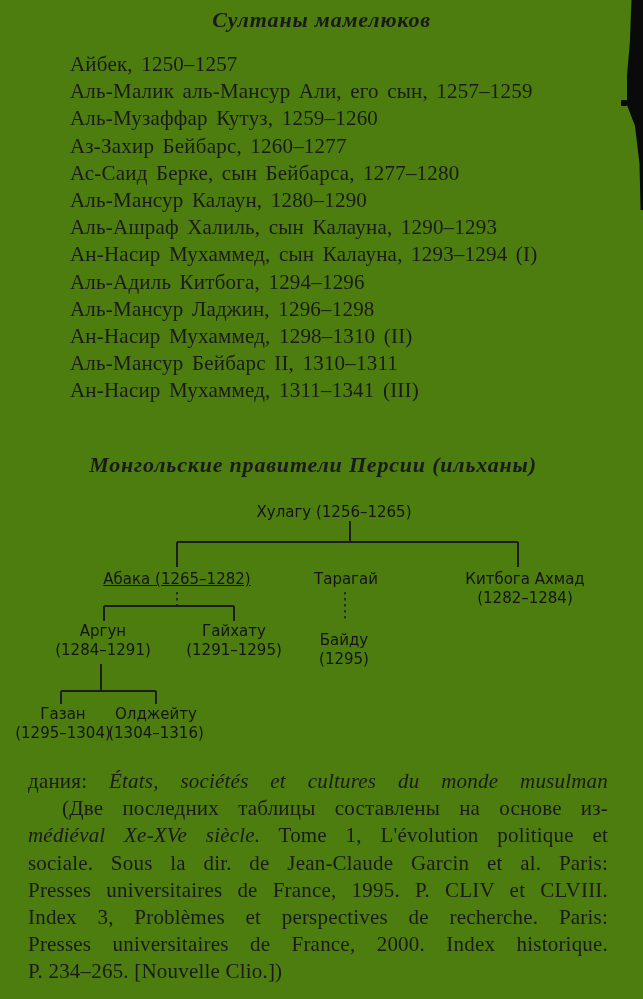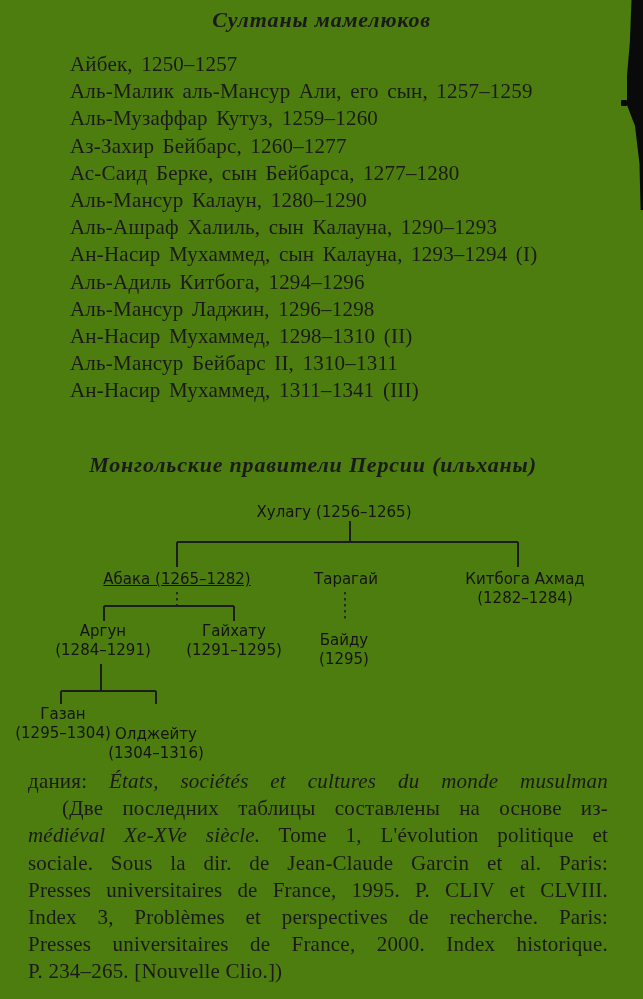--- a/index.html
+++ b/index.html
@@ -49,21 +49,21 @@
     color:#141414;
   }
   #n-hulagu{left:334px;top:8px;}
   #n-abaka{left:177px;top:75px;text-decoration:underline;}
   #n-taragai{left:346px;top:75px;}
   #n-tekuder{left:525px;top:75px;}
   #n-argun{left:103px;top:127px;}
   #n-gaihatu{left:234px;top:127px;}
   #n-baidu{left:344px;top:127px;margin-top:9px;}
   #n-gazan{left:63px;top:210px;}
-  #n-oljeitu{left:156px;top:210px;margin-top:20px;}
+  #n-oljeitu{left:156px;top:210px;}
   .tline{stroke:#1c1c1c;stroke-width:2;}
   .tdash{stroke:#1c1c1c;stroke-width:1.6;stroke-dasharray:2.5 3.5;}
   
   .note{
     position:absolute;
     top:768px;left:28px;width:580px;
     font-size:21px;
     line-height:27.2px;
     letter-spacing:.2px;
   }

